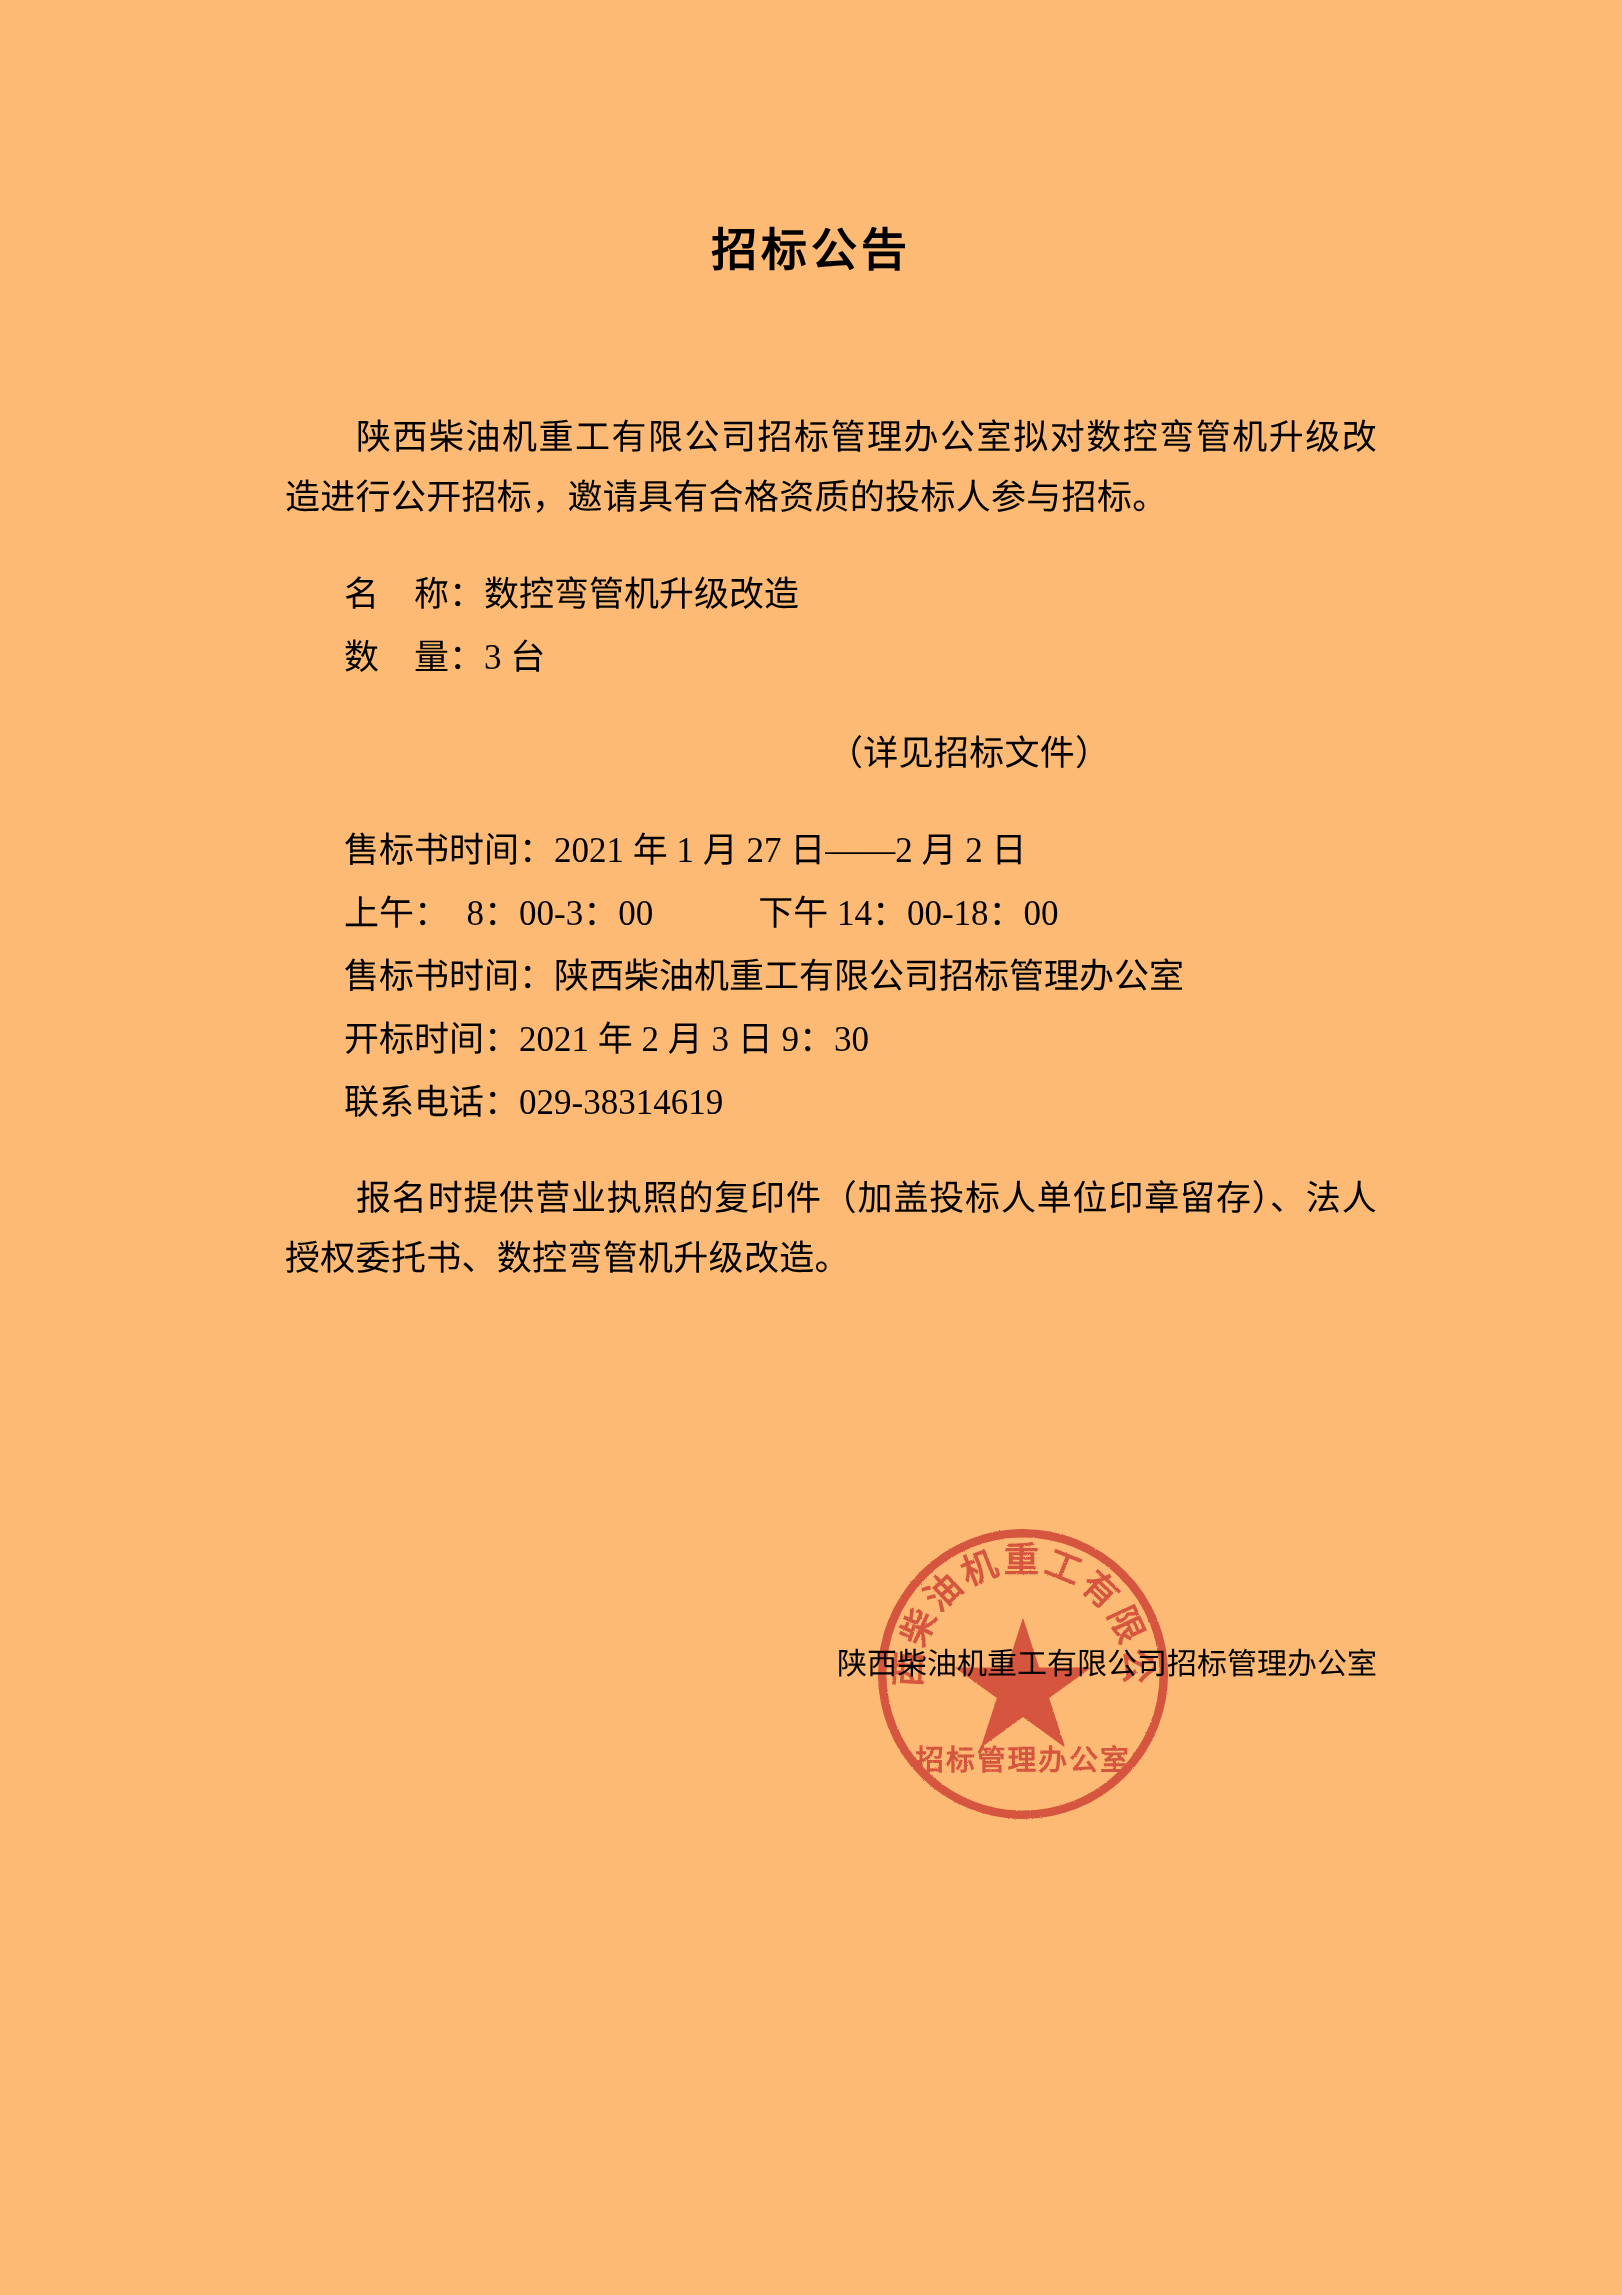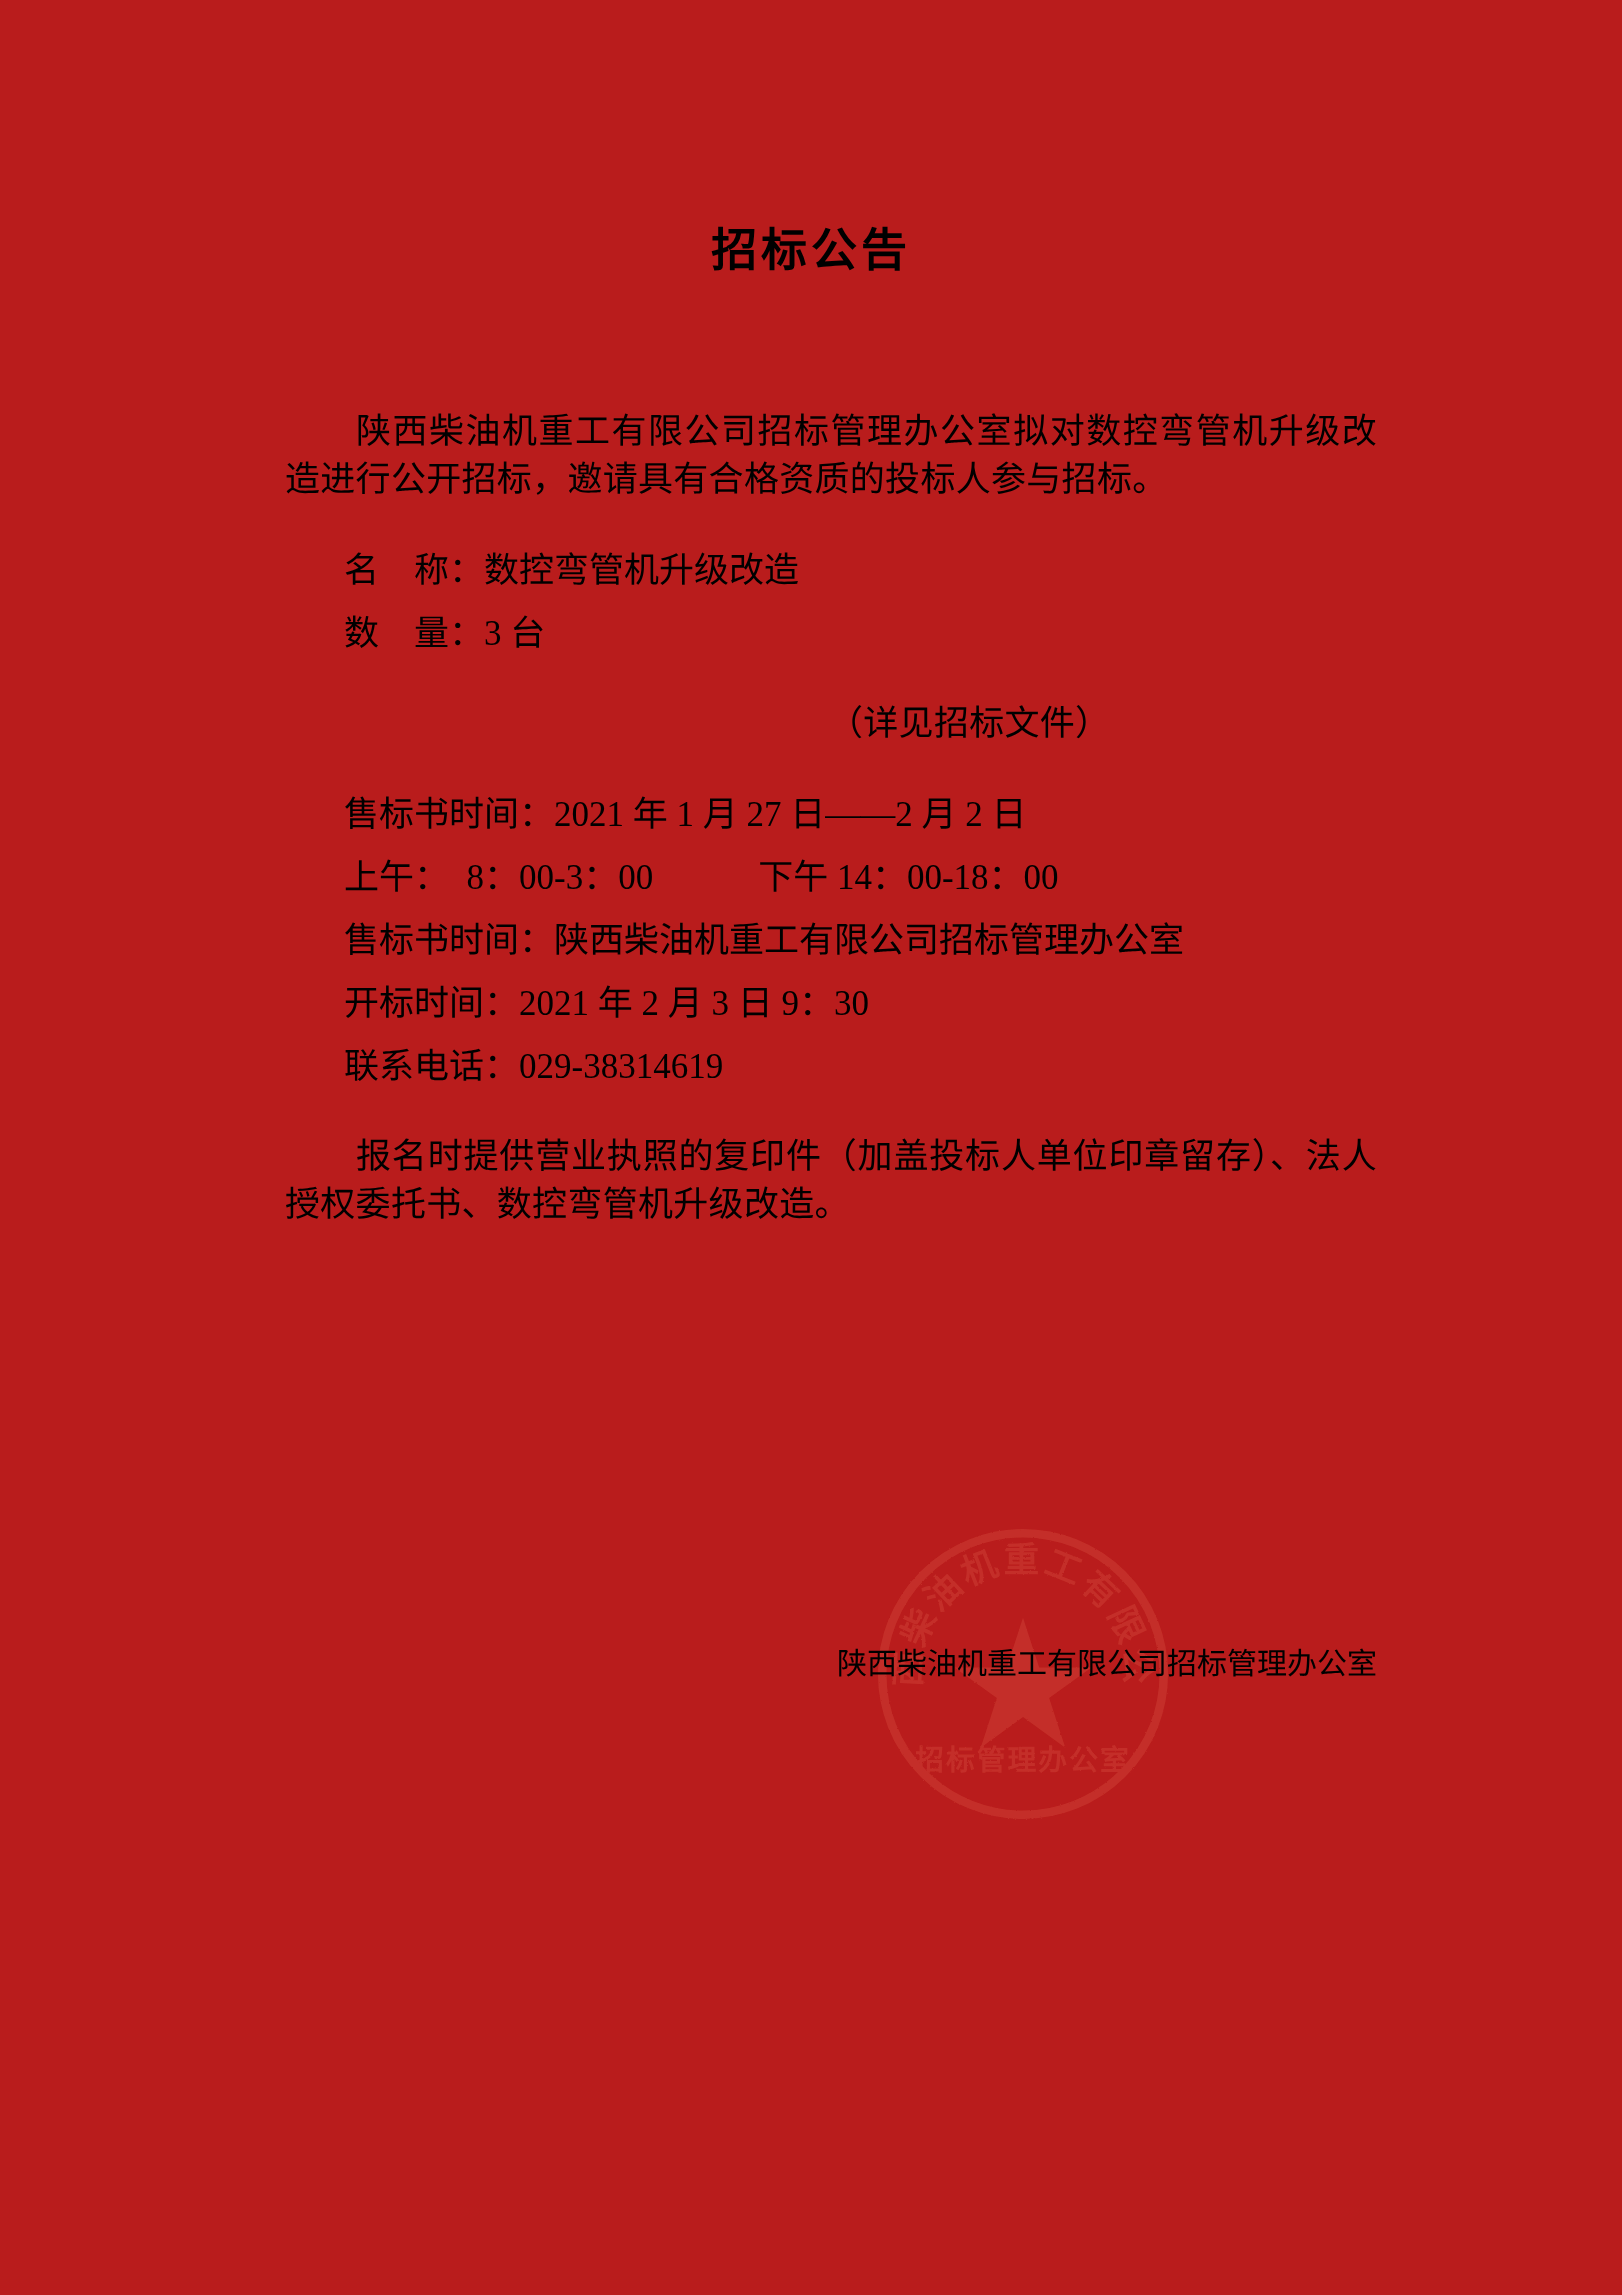--- a/index.html
+++ b/index.html
@@ -5,21 +5,21 @@
 <style>
   html, body {
     margin: 0;
     padding: 0;
     background: #ffffff;
   }
   .page {
     position: relative;
     width: 1622px;
     height: 2295px;
-    background: #b91c1c;
+    background: #fdba74;
     overflow: hidden;
     font-family: "Liberation Serif", "DejaVu Serif", serif;
     color: #000000;
   }
 
   
   .doc-title {
     position: absolute;
     left: 0;
     top: 196px;
@@ -34,21 +34,21 @@
 
   
   .body-block {
     position: absolute;
     left: 285px;
     top: 373px;
     width: 1092px;
   }
   .para {
     font-size: 35px;
-    line-height: 48px;
+    line-height: 60px;
     letter-spacing: 0.3px;
     white-space: pre-wrap;
     text-align: justify;
     text-justify: inter-character;
   }
   .para.indent {
     text-indent: 71px;
   }
   .para.center-right {
     text-indent: 0;

